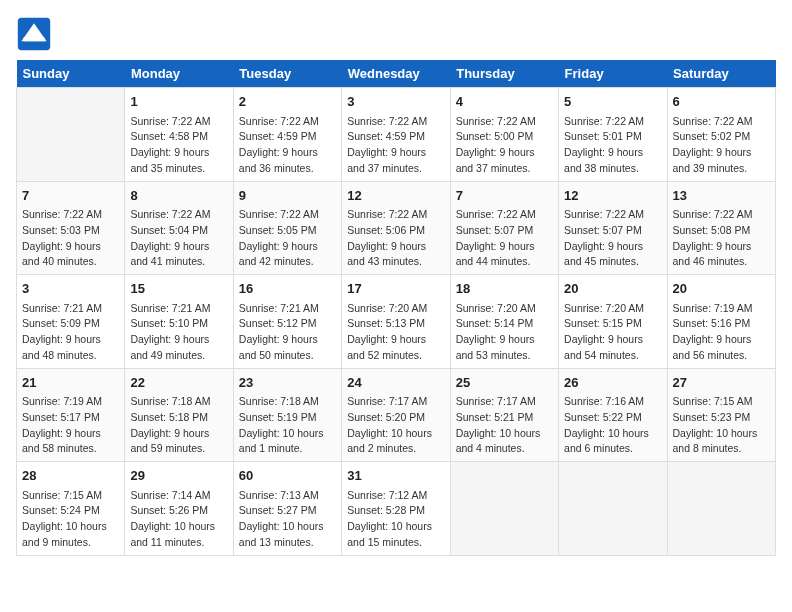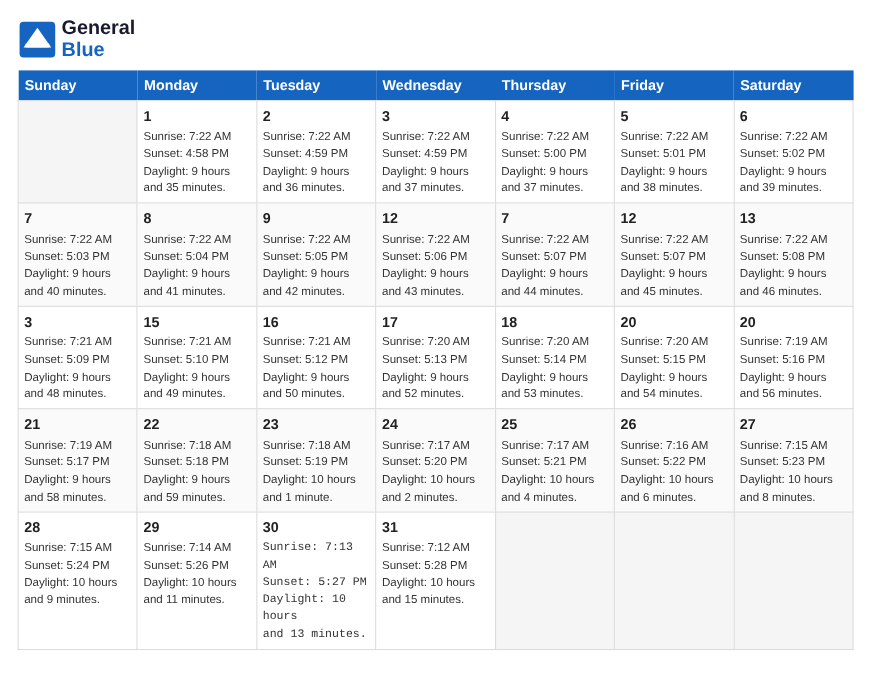--- a/index.html
+++ b/index.html
@@ -82,26 +82,20 @@
 </head>
 <body>
 
 <div class="header">
   <div class="logo">
     <svg class="logo-icon" viewBox="0 0 40 40">
       <rect x="2" y="2" width="36" height="36" rx="4" fill="#1565c0"></rect>
       <polygon points="20,8 34,28 6,28" fill="white"></polygon>
       <rect x="8" y="24" width="24" height="4" rx="1" fill="white"></rect>
     </svg>
-    <div>
-      <div style="font-size:18px;font-weight:bold;color:#1a1a2e;line-height:1.1">
-        <span style="color:#1a1a2e">General</span>
-      </div>
-      <div style="font-size:18px;font-weight:bold;color:#1565c0;line-height:1.1">Blue</div>
-    </div>
   </div>
   <div class="title-block">
     <div class="month-title"></div>
     <div class="location"></div>
   </div>
 </div>
 
 <table>
   <thead>
     <tr>
@@ -322,22 +316,22 @@
 and 9 minutes.</div>
         </td>
         <td>
           <span class="day-num">29</span>
           <div class="day-info" style="white-space: pre-line;">Sunrise: 7:14 AM
 Sunset: 5:26 PM
 Daylight: 10 hours
 and 11 minutes.</div>
         </td>
         <td>
-          <span class="day-num">30</span>
-          <div class="day-info" style="white-space: pre-line; font-family: Liberation Mono, monospace;">Sunrise: 7:13 AM
+          <span class="day-num">60</span>
+          <div class="day-info" style="white-space: pre-line;">Sunrise: 7:13 AM
 Sunset: 5:27 PM
 Daylight: 10 hours
 and 13 minutes.</div>
         </td>
         <td>
           <span class="day-num">31</span>
           <div class="day-info" style="white-space: pre-line;">Sunrise: 7:12 AM
 Sunset: 5:28 PM
 Daylight: 10 hours
 and 15 minutes.</div>

